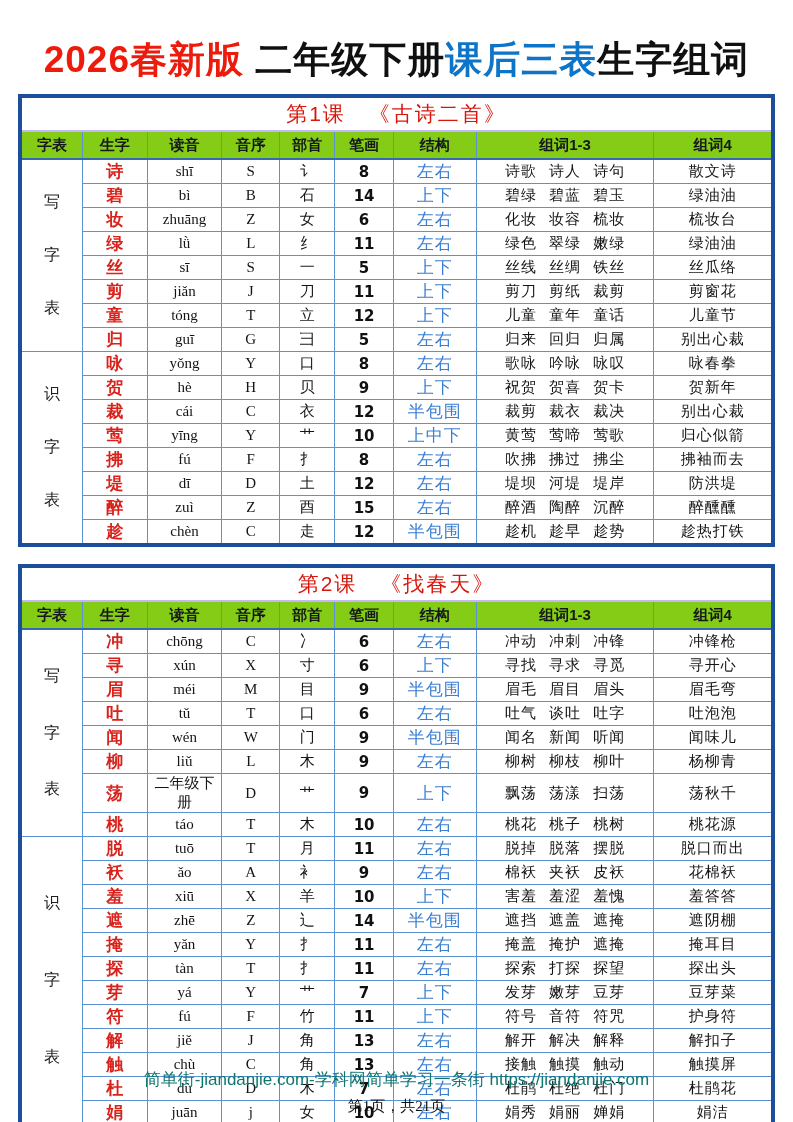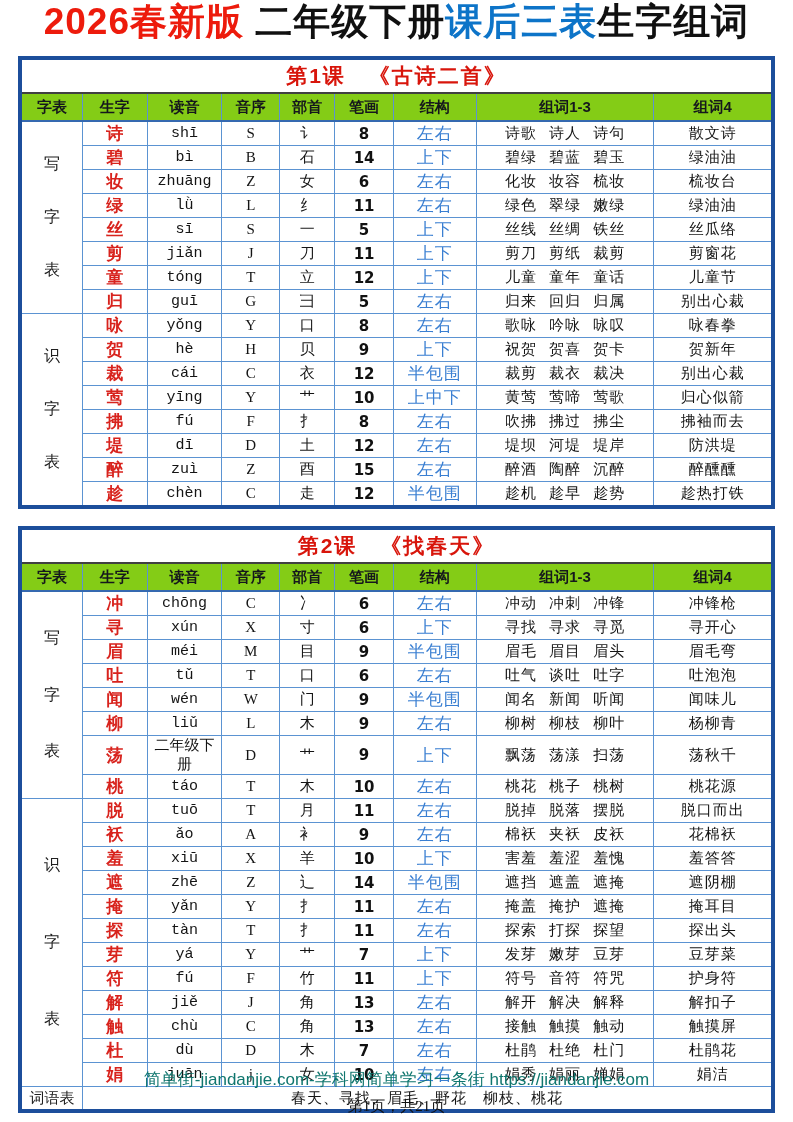--- a/index.html
+++ b/index.html
@@ -5,53 +5,53 @@
   html,body { margin:0; padding:0; background:#ffffff; }
   .page {
     position:relative;
     width:793px; height:1122px;
     background:#ffffff;
     overflow:hidden;
     font-family:"Liberation Sans", sans-serif;
   }
   
   .main-title {
-    margin:0; 
+    margin:0; padding-top:38px;
     text-align:center;
     font-size:37px; line-height:44px;
     font-weight:bold; letter-spacing:1px;
     white-space:nowrap;
   }
   .t-red   { color:#ed1b0c; }
   .t-black { color:#101010; }
   .t-blue  { color:#0d74c8; }
   
   .tbl {
     width:757px; margin:12px auto 0 auto;
     border-collapse:collapse; table-layout:fixed;
     border:4px solid #1c4e9b;
   }
   .tbl.second { margin-top:17px; }
   .tbl td { border:1px solid #5b93d2; text-align:center; vertical-align:middle; padding:0 2px; overflow:hidden; }
   .title-row td {
-    border:none; border-bottom:2px solid #404040;
+    border:none; border-bottom:2px solid #c4b5fd;
     height:32px;
-    font-size:21px; font-weight:bold; color:#d8150b;
+    font-size:21px; font-weight:normal; color:#d8150b;
     letter-spacing:2px;
   }
   .head-row td {
     background:#84cc16;
     font-weight:bold; font-size:15px; color:#15181c;
     height:26px;
     border-bottom:2px solid #3569b0;
   }
   .t1 tbody td { height:23px; }
   .t2 tbody td { height:22px; }
   .cell-char      { color:#d8231d; font-size:17px; font-weight:bold; }
-  .cell-pinyin    { font-family:Liberation Mono, monospace; font-size:15px; color:#141414; }
+  .cell-pinyin    { font-family:Liberation Serif, serif; font-size:15px; color:#141414; }
   .cell-initial   { font-family:"Liberation Serif", serif; font-size:15px; color:#141414; }
   .cell-radical   { font-size:15px; color:#141414; }
   .cell-strokes   { font-family:"DejaVu Sans", sans-serif; font-size:15px; font-weight:bold; color:#111; }
   .cell-structure { color:#3a7fd2; font-size:17px; letter-spacing:1px; }
   .cell-words     { font-size:15px; color:#141414; word-spacing:7px; letter-spacing:1px; white-space:nowrap; }
   .group-cell { position:relative; background:#fff; }
   .group-label {
     position:absolute; top:0; left:0; right:0; bottom:0;
     display:flex; flex-direction:column;
     align-items:center; justify-content:space-evenly;

